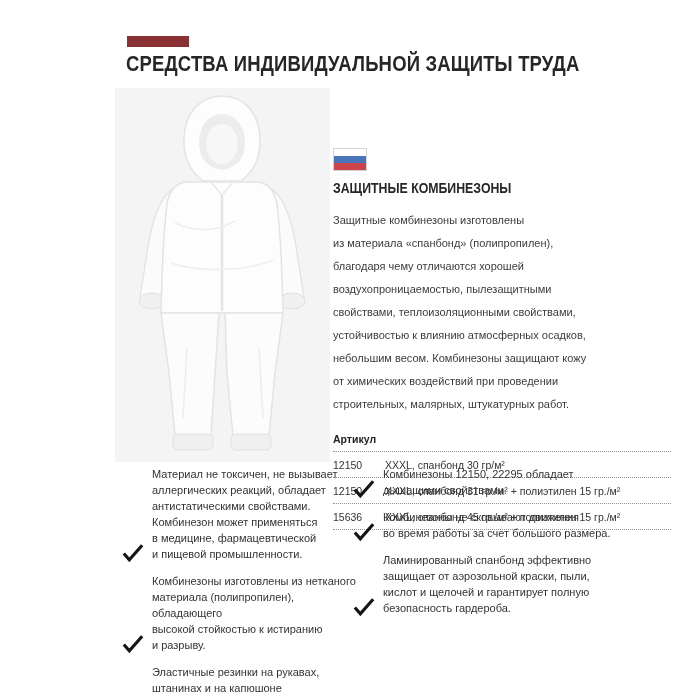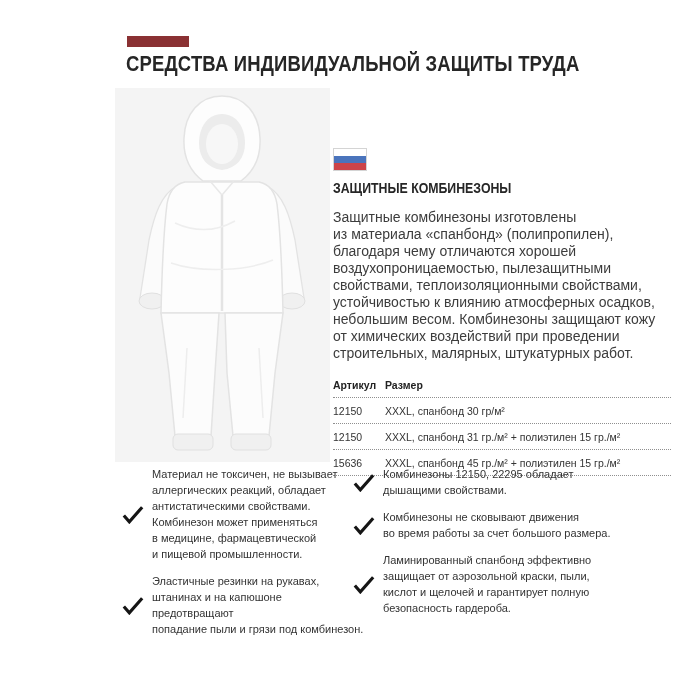--- a/index.html
+++ b/index.html
@@ -28,34 +28,34 @@
   .flag .w { background:#ffffff; }
   .flag .b { background:#4a74bc; }
   .flag .r { background:#cc4449; }
 
   .section-title {
     margin:9px 0 0 0; font-size:14px; font-weight:700; color:#262626; white-space:nowrap;
     transform:scaleX(0.88); transform-origin:0 50%;
   }
 
   .desc {
-    margin:13px 0 0 0; font-size:14px; line-height:17px; color:#3c3c3c; white-space:pre-line;
+    margin:13px 0 0 0; font-size:11px; line-height:23px; color:#3c3c3c; white-space:pre-line;
   }
 
   .sizes-table { margin-top:17px; width:338px; font-size:10.5px; color:#333; }
   .trow {
     display:grid; grid-template-columns:52px 1fr; align-items:end;
     padding:7px 0 6px 0; border-bottom:1px dotted #8f8f8f;
   }
   .trow.thead { font-weight:700; color:#222; padding-top:0; }
 
   .features { position:absolute; top:466px; }
   .col-left { left:122px; width:244px; }
   .col-right { left:353px; width:320px; }
-  .feature { display:flex; align-items:center; gap:8px; margin-bottom:11px; }
+  .feature { display:flex; align-items:flex-end; gap:8px; margin-bottom:11px; }
   .check { flex:0 0 22px; width:22px; height:19px; margin-top:1px; }
   .feature p { margin:0; font-size:11px; line-height:16px; color:#333; white-space:pre-line; }
 </style>
 </head>
 <body>
 
 <div class="page">
 
   <div class="red-bar"></div>
   <h1 class="title">СРЕДСТВА ИНДИВИДУАЛЬНОЙ ЗАЩИТЫ ТРУДА</h1>
@@ -102,21 +102,20 @@
 воздухопроницаемостью, пылезащитными
 свойствами, теплоизоляционными свойствами,
 устойчивостью к влиянию атмосферных осадков,
 небольшим весом. Комбинезоны защищают кожу
 от химических воздействий при проведении
 строительных, малярных, штукатурных работ.</p>
 
     <div class="sizes-table">
       <div class="trow thead">
         <span>Артикул</span>
-        <span>Размер</span>
       </div>
       <div class="trow">
         <span>12150</span>
         <span>XXXL, спанбонд 30 гр/м²</span>
       </div>
       <div class="trow">
         <span>12150</span>
         <span>XXXL, спанбонд 31 гр./м² + полиэтилен 15 гр./м²</span>
       </div>
       <div class="trow">
@@ -130,20 +129,29 @@
     <div class="feature">
       <svg class="check" viewBox="0 0 24 20">
           <path d="M2,11 L8,18 L22,2" fill="none" stroke="#151515" stroke-width="3.4"></path>
         </svg>
       <p>Материал не токсичен, не вызывает
 аллергических реакций, обладает
 антистатическими свойствами.
 Комбинезон может применяться
 в медицине, фармацевтической
 и пищевой промышленности.</p>
+    </div>
+    <div class="feature">
+      <svg class="check" viewBox="0 0 24 20">
+          <path d="M2,11 L8,18 L22,2" fill="none" stroke="#151515" stroke-width="3.4"></path>
+        </svg>
+      <p>Комбинезоны изготовлены из нетканого
+материала (полипропилен), обладающего
+высокой стойкостью к истиранию
+и разрыву.</p>
     </div>
     <div class="feature">
       <svg class="check" viewBox="0 0 24 20">
           <path d="M2,11 L8,18 L22,2" fill="none" stroke="#151515" stroke-width="3.4"></path>
         </svg>
       <p>Эластичные резинки на рукавах,
 штанинах и на капюшоне предотвращают
 попадание пыли и грязи под комбинезон.</p>
     </div>
   </div>

